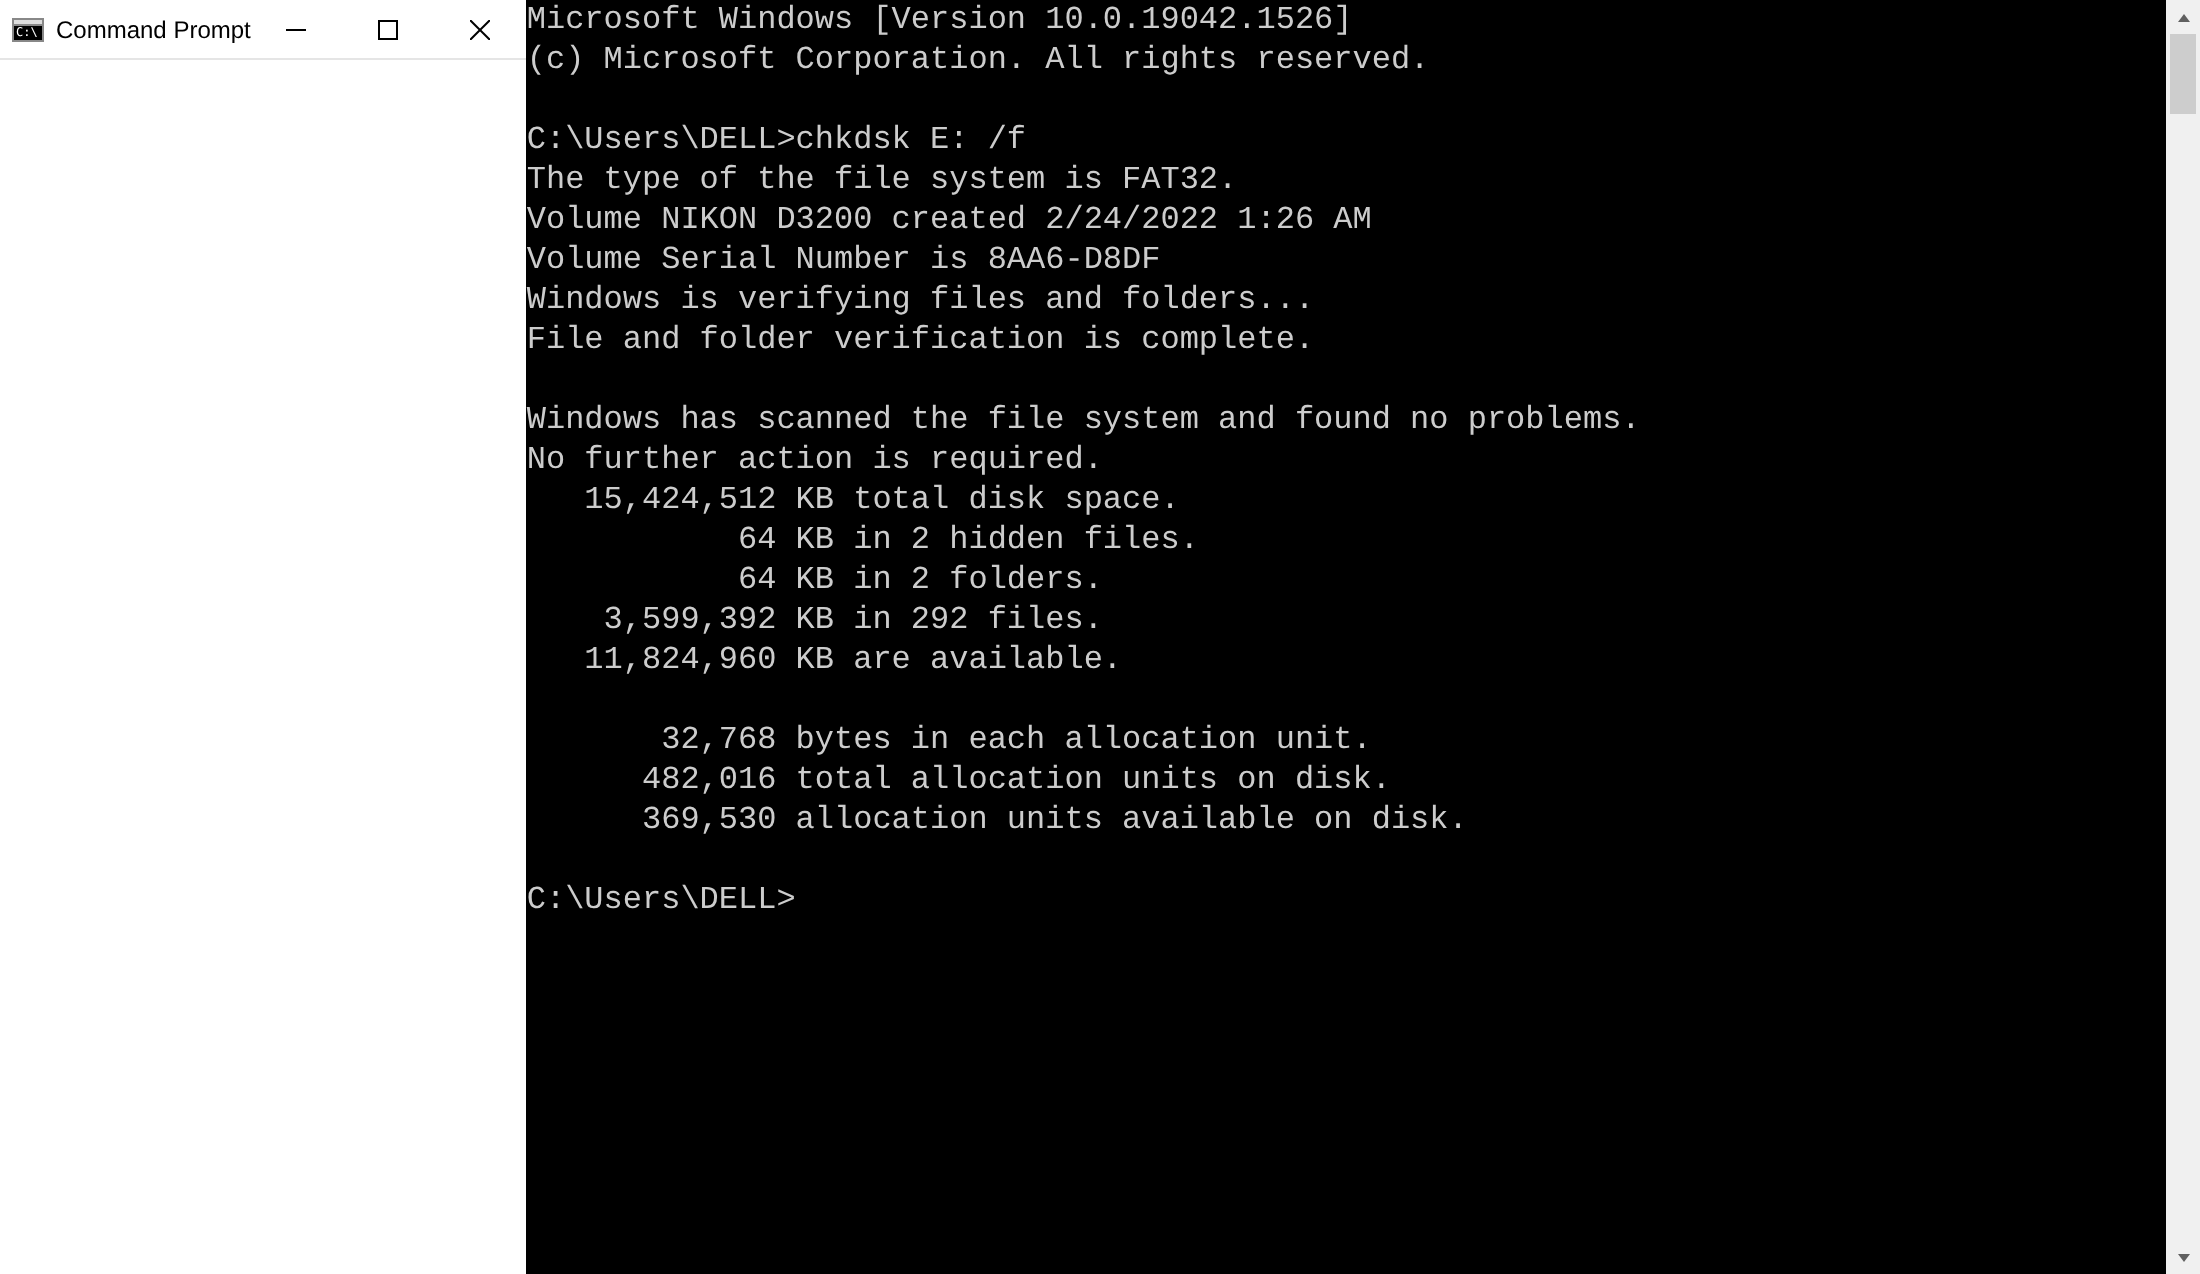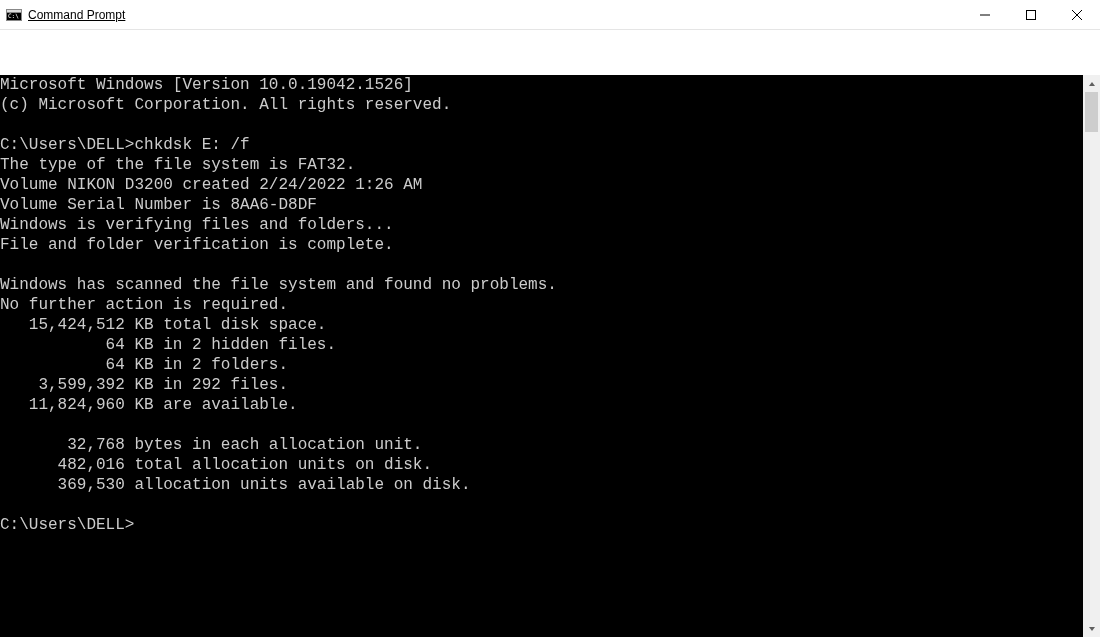--- a/index.html
+++ b/index.html
@@ -7,23 +7,22 @@
       width: 1100px;
       height: 637px;
       overflow: hidden;
       font-family: "Segoe UI", Tahoma, sans-serif;
       background: #fff;
     }
     .window {
       width: 1100px;
       height: 637px;
       display: flex;
-      flex-direction: column;
+      flex-direction: row;
       background: #fff;
-      text-decoration: underline;
     }
     .titlebar {
       height: 30px;
       display: flex;
       align-items: center;
       background: #fff;
       padding-left: 6px;
       border-bottom: 1px solid #e5e5e5;
     }
     .titlebar-icon {
@@ -47,21 +46,20 @@
       display: flex;
       align-items: center;
       justify-content: center;
       color: #000;
     }
     .win-btn svg { stroke: #000; fill: none; }
     .content-row {
       flex: 1;
       display: flex;
       min-height: 0;
-      margin-top: 45px;
     }
     .terminal {
       flex: 1;
       background: #000;
       color: #cccccc;
       font-family: Consolas, "Courier New", monospace;
       font-size: 16px;
       line-height: 20px;
       white-space: pre;
       padding: 0;

